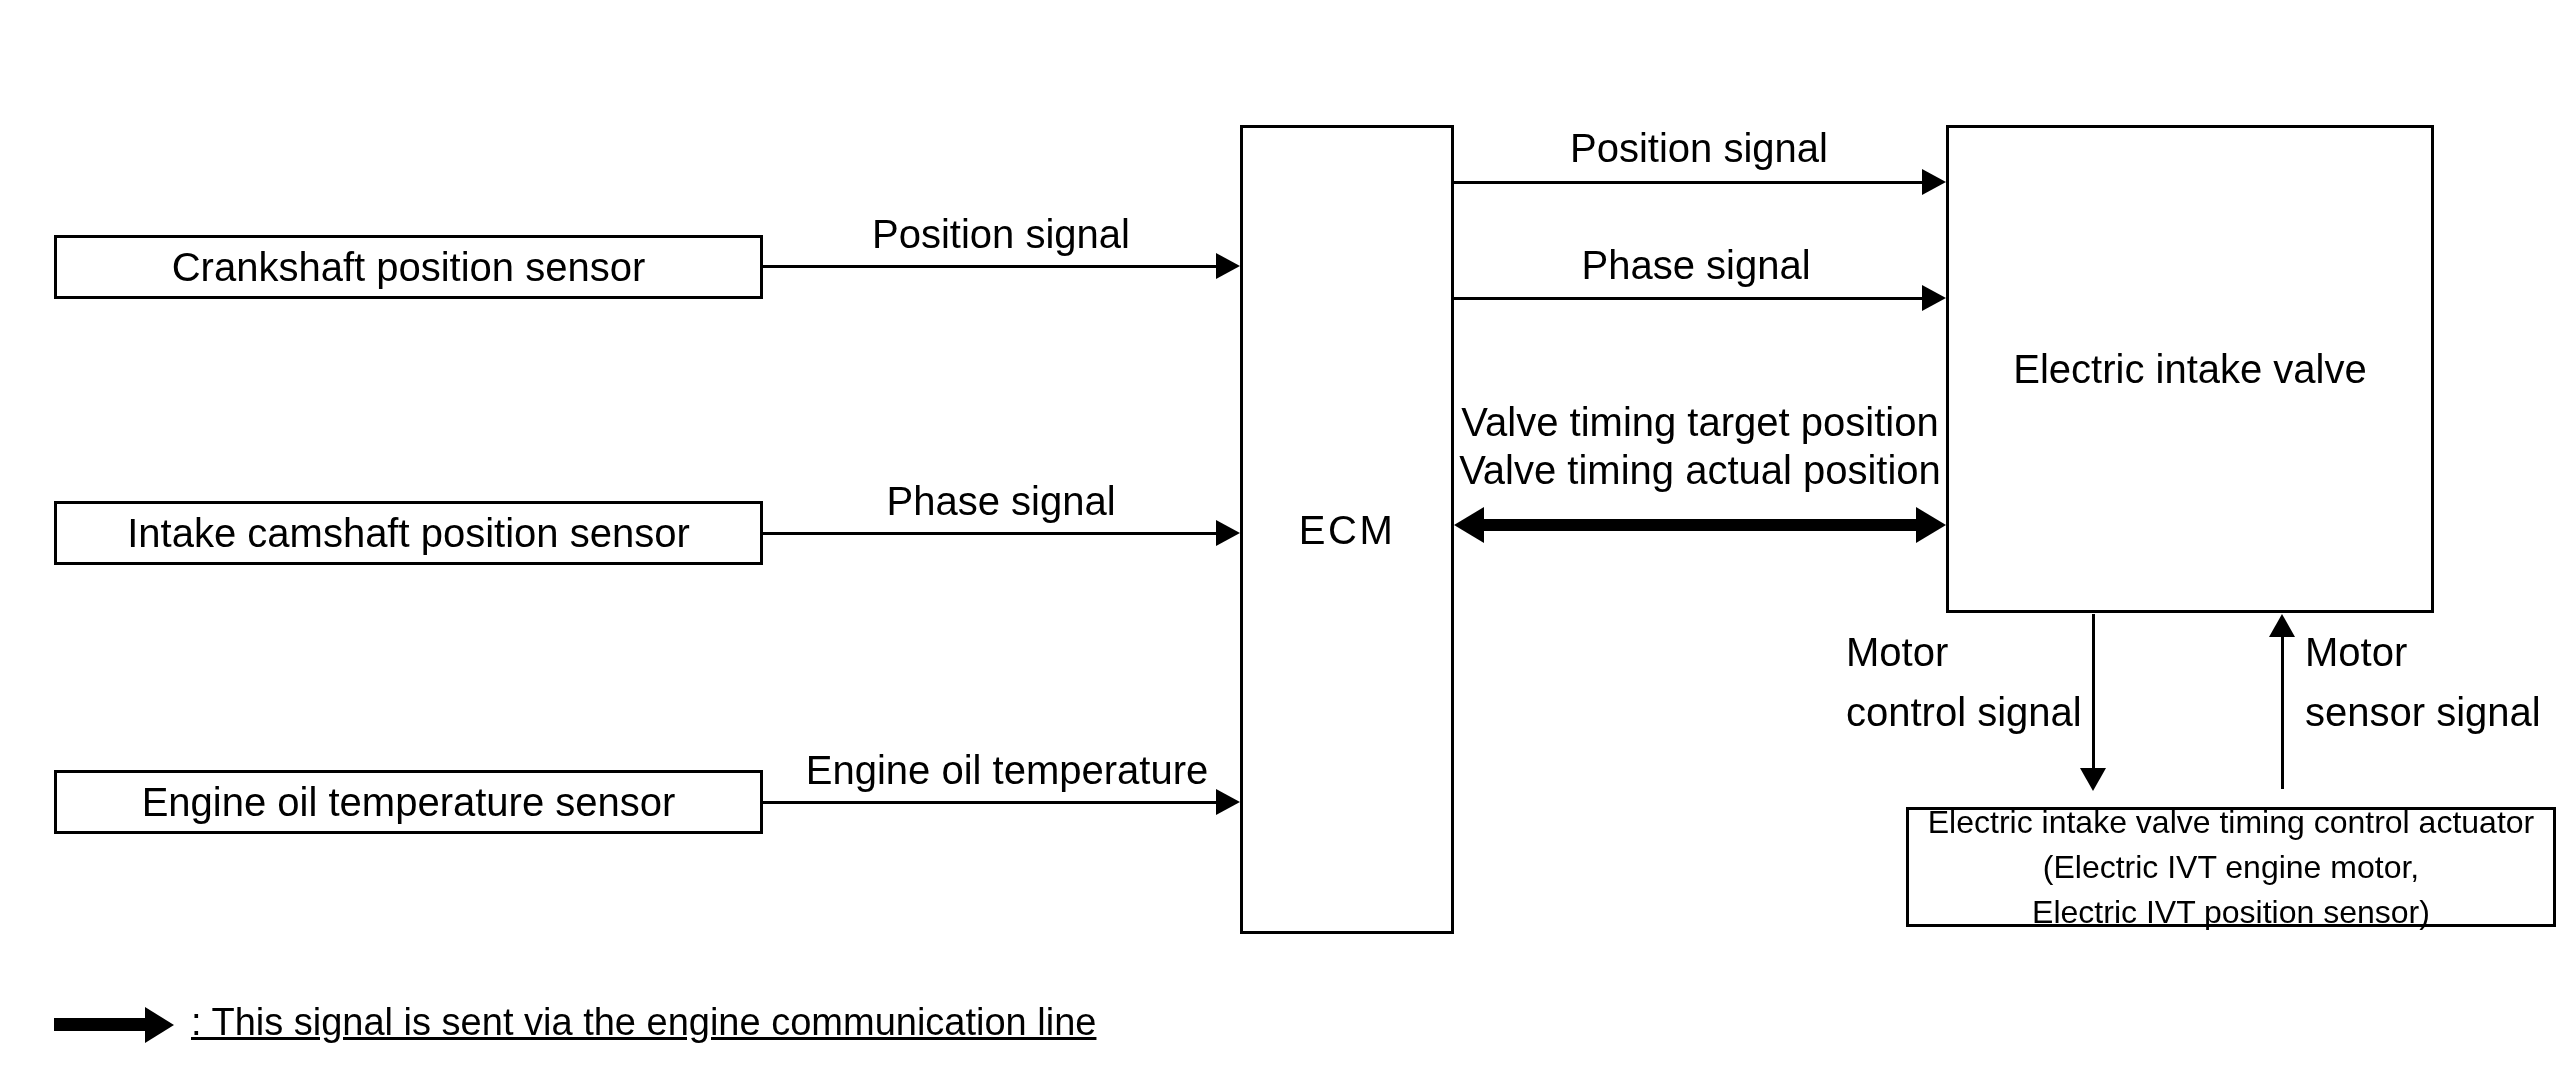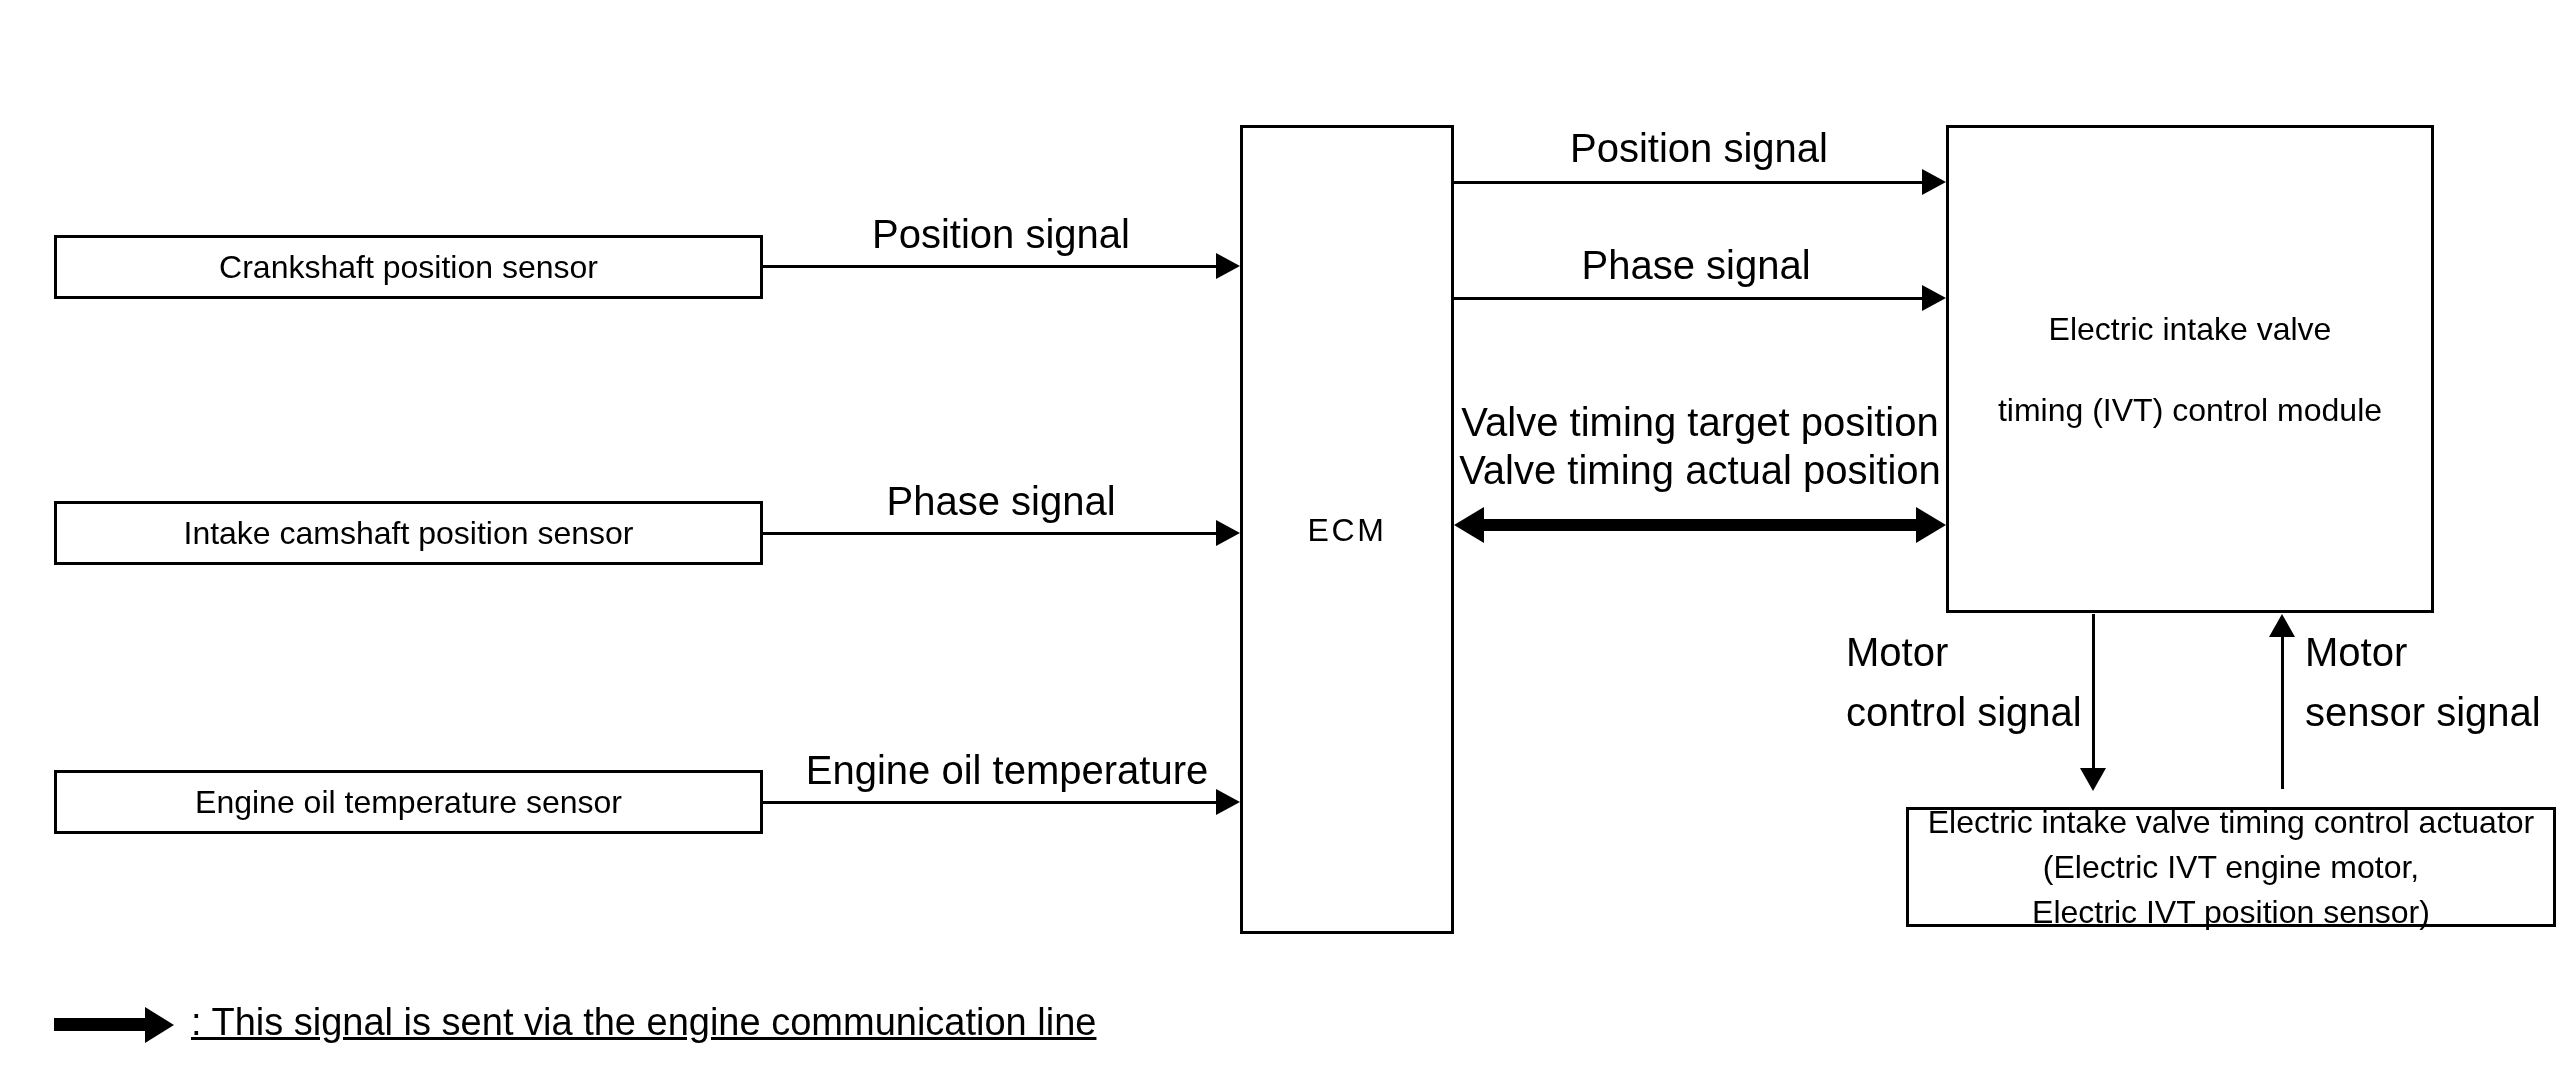--- a/index.html
+++ b/index.html
@@ -16,21 +16,21 @@
   .node{
     position:absolute;
     box-sizing:border-box;
     border:3.2px solid #000;
     background:#fff;
     display:flex;
     flex-direction:column;
     align-items:center;
     justify-content:center;
     text-align:center;
-    font-size:32px;
+    font-size:40px;
     line-height:50px;
     white-space:nowrap;
   }
   .node.small{font-size:32px;line-height:45px;}
   
   .lbl{
     position:absolute;
     font-size:40px;
     line-height:40px;
     white-space:nowrap;
@@ -65,21 +65,20 @@
   <div class="node" style="left:54px;top:770px;width:709px;height:64px;">
     <div>Engine oil temperature sensor</div>
   </div>
 
   <div class="node" style="left:1240px;top:125px;width:214px;height:809px;letter-spacing:2.6px;">
     <div>ECM</div>
   </div>
 
   <div class="node" style="left:1946px;top:125px;width:488px;height:488px;gap:31px;">
     <div>Electric intake valve</div>
-    <div>timing (IVT) control module</div>
   </div>
 
   <div class="node small" style="left:1866px;top:807px;width:650px;height:120px;margin-left:40px;">
     <div>Electric intake valve timing control actuator</div>
     <div>(Electric IVT engine motor,</div>
     <div>Electric IVT position sensor)</div>
   </div>
 
   <div class="hbar" style="left:763px;top:265px;width:453px;"></div>
   <div class="tri r" style="left:1216px;top:253px;"></div>

